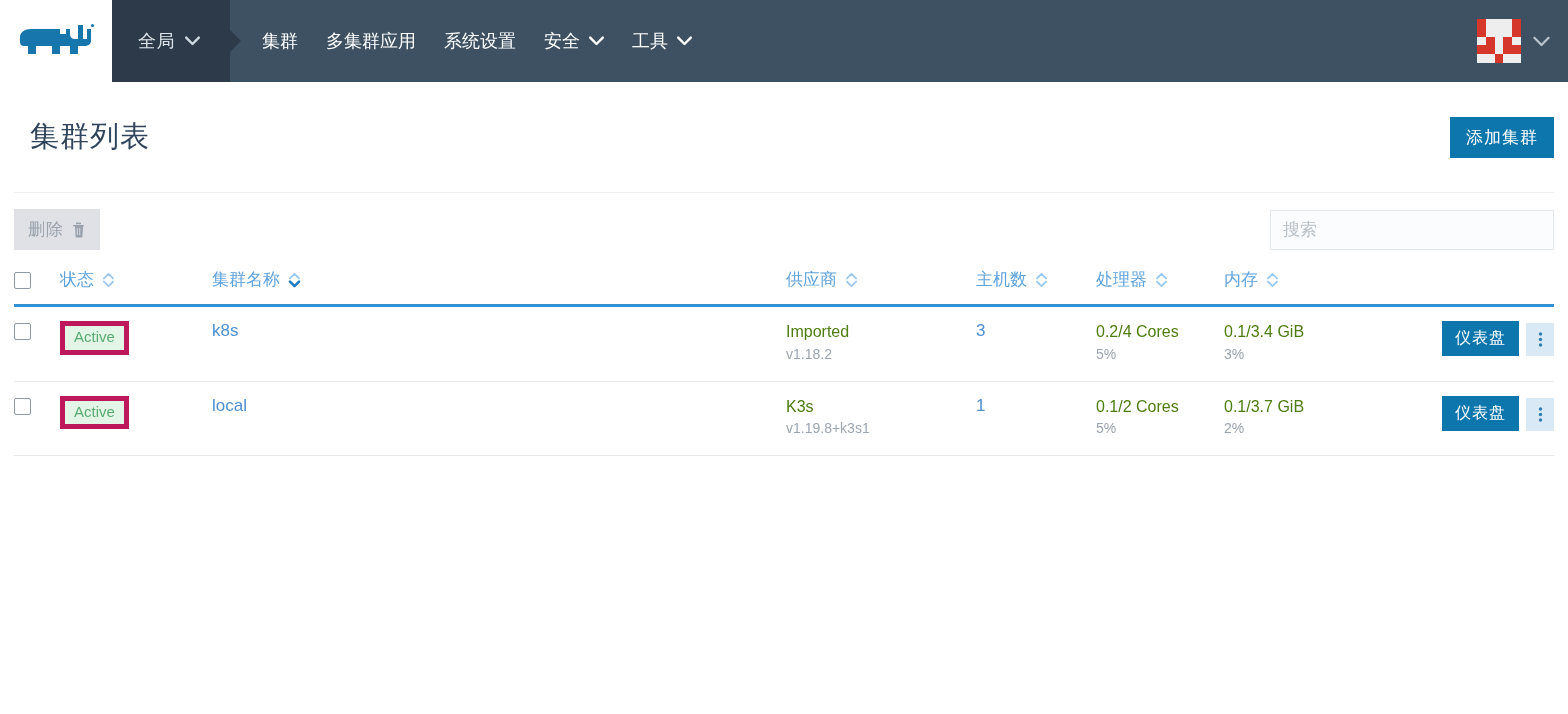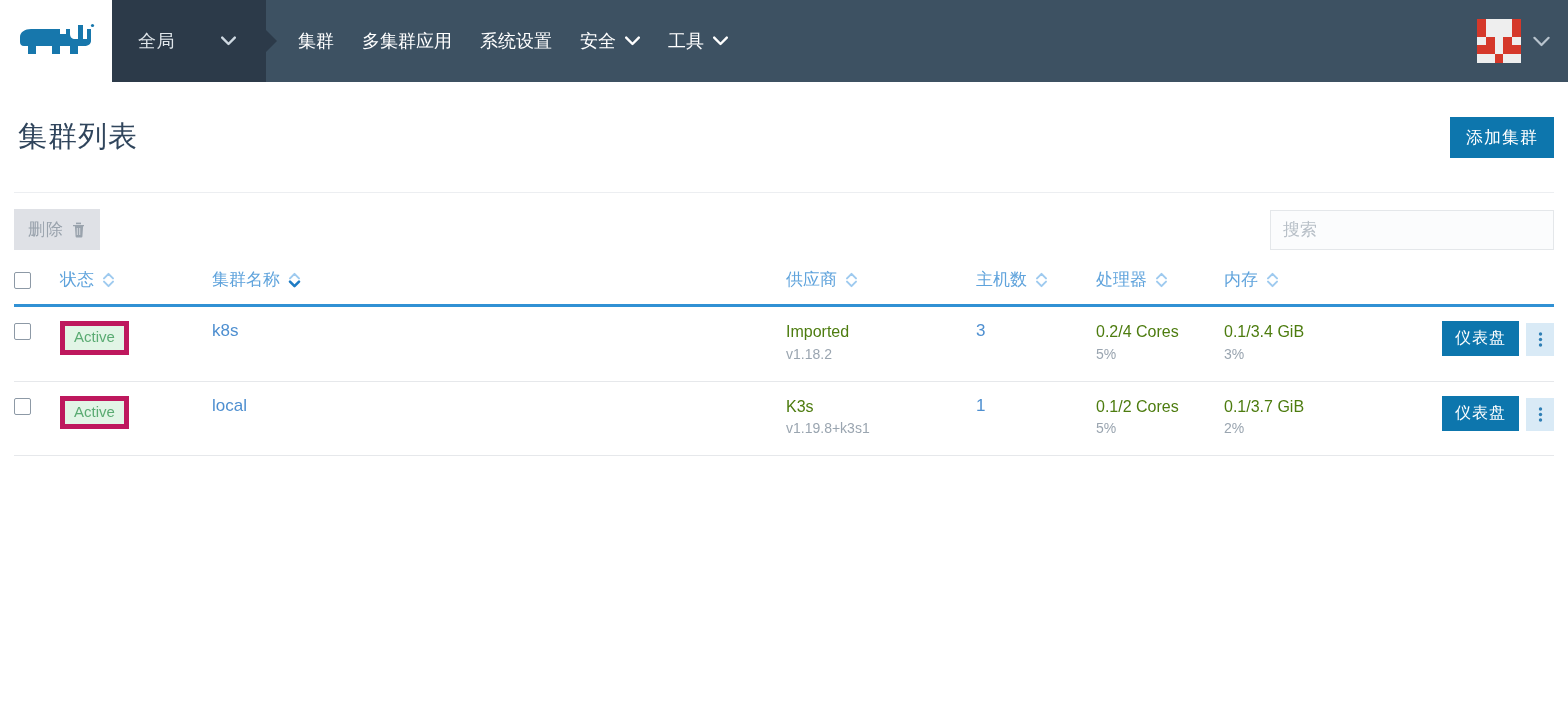--- a/index.html
+++ b/index.html
@@ -30,21 +30,20 @@
   }
   .logo-box svg { display: block; }
 
   .nav-scope {
     flex: 0 0 auto;
     background: #2c3a49;
     display: flex;
     align-items: center;
     padding: 0 30px 0 26px;
     position: relative;
-    gap: 36px;
   }
   .nav-scope .scope-label {
     color: #dfe5ea;
     font-size: 18px;
     letter-spacing: 0.5px;
   }
   .nav-scope .chev {
     margin-left: 10px;
     display: inline-block;
   }
@@ -101,21 +100,21 @@
     display: flex;
     align-items: center;
     padding: 0 14px;
     height: 110px;
   }
   .page-title {
     font-size: 29px;
     color: #30455c;
     font-weight: 400;
     letter-spacing: 1px;
-    margin: 4px;
+    margin: 16px;
   }
   .page-head-spacer { flex: 1 1 auto; }
   .btn-primary {
     background: #0d76ad;
     color: #ffffff;
     border: none;
     font-size: 17px;
     font-family: inherit;
     padding: 9px 16px;
     cursor: pointer;

